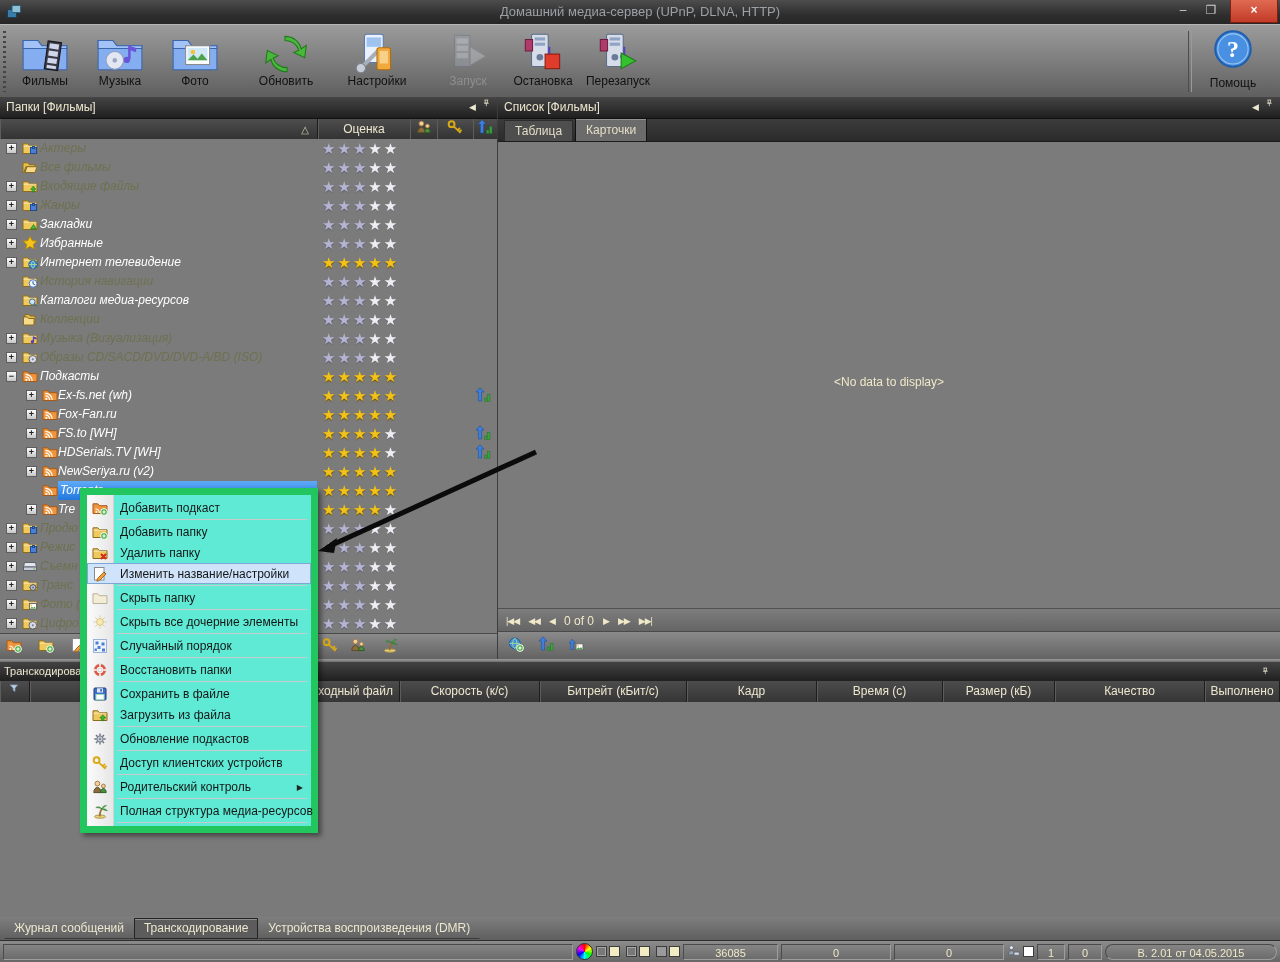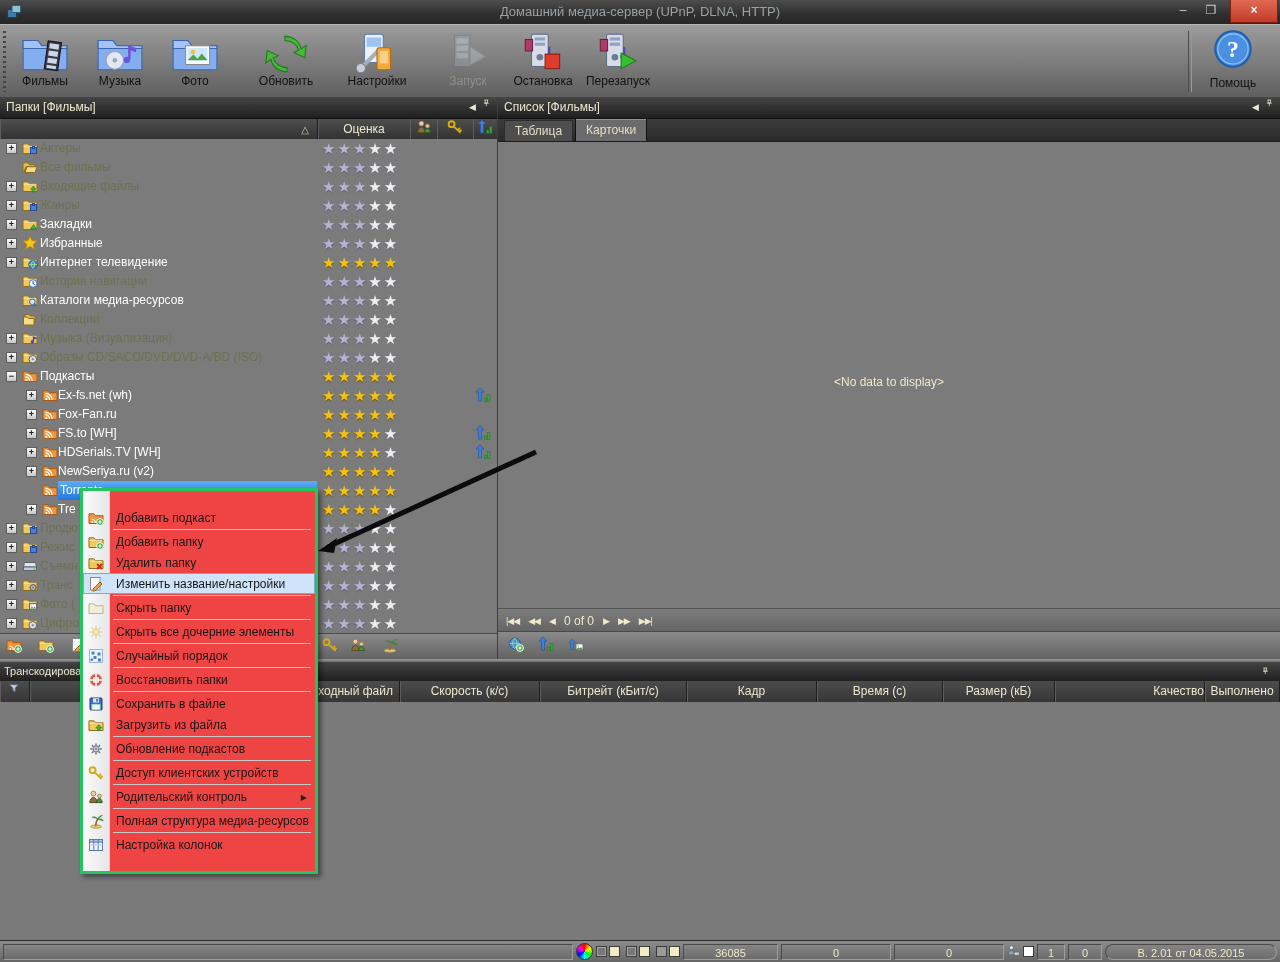--- a/index.html
+++ b/index.html
@@ -49,21 +49,21 @@
     background:linear-gradient(#4e4e4e,#333333);border-bottom:1px solid #252525;color:#ece7cf;font-size:12px;}
   .colhead .c{position:absolute;top:0;height:20px;line-height:20px;text-align:center;
     border-right:1px solid #1d1d1d;box-shadow:inset 1px 0 0 #5d5d5d;}
   .tree{position:absolute;top:42px;left:0;right:0;height:494px;background:#7b7b7b;}
   .row{position:absolute;left:0;right:0;height:19px;font-size:12px;line-height:19px;color:#fff;}
   .row .exp{position:absolute;top:4px;width:11px;height:11px;background:linear-gradient(#fdfdfd,#c6c6c6);
     border:1px solid #5e5e5e;box-sizing:border-box;font-size:9px;line-height:8px;text-align:center;color:#222;font-weight:bold;}
   .row.ind0 .exp{left:6px}.row.ind1 .exp{left:26px}
   .row .ic{position:absolute;top:1px;}
   .row.ind0 .ic{left:22px}.row.ind1 .ic{left:42px}
-  .row .lbl{position:absolute;white-space:nowrap;}
+  .row .lbl{position:absolute;white-space:nowrap;font-style:italic;}
   .row.ind0 .lbl{left:40px}.row.ind1 .lbl{left:58px}
   .row.dim .lbl{color:#6e7150;}
   .row.sel .lbl{left:58px;right:180px;background:linear-gradient(#5fabf8,#2277e0);
     color:#fff;padding-left:2px;}
   .row .st{position:absolute;left:322px;top:0;font-size:15px;letter-spacing:2px;}
   .st-y{color:#f2c218;text-shadow:0 1px 1px #6e5200;}
   .st-l{color:#b4b4d2;text-shadow:0 1px 1px #5e5e6e;}
   .st-w{color:#ededf3;text-shadow:0 1px 1px #6e6e76;}
   .row .trail{position:absolute;left:475px;top:1px;}
   .pfoot{position:absolute;top:536px;left:0;right:0;height:25px;
@@ -119,23 +119,23 @@
     border:1px solid;border-color:#4a4a4a #9e9e9e #9e9e9e #4a4a4a;box-sizing:border-box;}
   .scell.flex{flex:1;}
   .wheel{width:15px;height:15px;border-radius:50%;
     background:conic-gradient(#f00,#ff0,#0f0,#0ff,#00f,#f0f,#f00);border:1px solid #333;}
   .sw{width:11px;height:11px;box-sizing:border-box;border:1px solid #3c3c3c;display:inline-block;vertical-align:middle;}
   .sw-o{background:#787878;box-shadow:inset 0 0 0 1px #a5a5a5;}
   .sw-c{background:#f2ecc4;}
   .sw-g{background:#9a9a9a;}
 
   
-  .menu{position:absolute;left:80px;top:488px;width:238px;background:#ef4444;
-    border:3px solid #22c55e;box-shadow:3px 3px 5px rgba(0,0,0,.45);z-index:50;
-    padding:16px 0;box-sizing:border-box;}
+  .menu{position:absolute;left:80px;top:488px;width:238px;background:#5eead4;
+    border:7px solid #22c55e;box-shadow:3px 3px 5px rgba(0,0,0,.45);z-index:50;
+    padding:2px 0;box-sizing:border-box;}
   .menu::before{content:"";position:absolute;left:0;top:0;bottom:0;width:26px;
     background:linear-gradient(to right,#fbfbfb,#e6e6e6);border-right:1px solid #d4d4d4;}
   .mi{position:relative;height:21px;line-height:21px;font-size:12px;color:#161616;
     padding-left:32px;white-space:nowrap;border:1px solid transparent;box-sizing:border-box;}
   .mi .mic{position:absolute;left:4px;top:2px;}
   .mi.hl{background:#cfe3fb;border-color:#7ea6d7;}
   .mi .sub{position:absolute;right:7px;top:0;font-size:8px;color:#222;}
   .msep{height:1px;background:#c9c9c9;margin:1px 4px 1px 30px;}
 
   
@@ -659,24 +659,29 @@
     <div class="bcols" id="bcols">
         <div class="bcol" style="width: 30px;"><svg width="12" height="12" viewBox="0 0 16 16">
             <path d="M1.5 2.5h10L8 6.8v4.4L5.5 9.6V6.8z" fill="#bcd0e8" stroke="#7d93ad"></path>
           </svg></div>
         <div class="bcol right" style="width: 370px;">Исходный файл</div>
         <div class="bcol" style="width: 140px;">Скорость (к/с)</div>
         <div class="bcol" style="width: 147px;">Битрейт (кБит/с)</div>
         <div class="bcol" style="width: 130px;">Кадр</div>
         <div class="bcol" style="width: 126px;">Время (с)</div>
         <div class="bcol" style="width: 112px;">Размер (кБ)</div>
-        <div class="bcol" style="width: 150px; text-align: right;">Качество</div>
+        <div class="bcol" style="width: 150px;">Качество</div>
         <div class="bcol" style="width: 75px;">Выполнено</div>
       </div>
     <div class="bbody"></div>
+    <div class="btabs" id="btabs">
+        <div class="btab">Журнал сообщений</div>
+        <div class="btab active">Транскодирование</div>
+        <div class="btab">Устройства воспроизведения (DMR)</div>
+      </div>
   </div>
 
   <div class="sbar">
     <div class="scell flex"></div>
     <div class="wheel"></div>
     <div style="display:flex;gap:2px;align-items:center;">
       <span class="sw sw-o"></span>
         <span class="sw sw-c"></span>
       <span class="sw sw-o" style="margin-left:4px;"></span>
         <span class="sw sw-c"></span>
@@ -781,26 +786,20 @@
           </svg></span><span>Родительский контроль</span><span class="sub">▶</span></div>
       <div class="msep"></div>
       <div class="mi"><span class="mic"><svg width="16" height="16" viewBox="0 0 16 16">
             <ellipse cx="8" cy="13.6" rx="5.6" ry="1.6" fill="#e8d27a" stroke="#b09a4a"></ellipse>
             <path d="M7.6 13.4c.3-3.8.9-5.8 2.2-7.6" stroke="#9a6a2f" stroke-width="1.6" fill="none"></path>
             <path d="M10 6C8 3.4 5.4 3.2 3.8 4.6c2.8.2 4.7.8 6.2 1.4z" fill="#3f9f3f" stroke="#237023" stroke-width=".4"></path>
             <path d="M10 6c.4-2.8 2.4-4 4.6-3.4-1.8 1-3.2 2.2-4.6 3.4z" fill="#4fb04f" stroke="#237023" stroke-width=".4"></path>
             <path d="M10 6c2.6-.8 4.6.2 5.4 2-2-.6-3.8-.8-5.4-2z" fill="#3f9f3f" stroke="#237023" stroke-width=".4"></path>
           </svg></span><span>Полная структура медиа-ресурсов</span></div>
       <div class="msep"></div>
-      <div class="mi"><span class="mic"><svg width="16" height="16" viewBox="0 0 16 16">
-            <rect x="1.5" y="2.5" width="13" height="11" fill="#eef3fb" stroke="#5a7ab0"></rect>
-            <rect x="1.5" y="2.5" width="13" height="2.6" fill="#a9c4e8" stroke="#5a7ab0"></rect>
-            <path d="M5.8 2.5v11M10.2 2.5v11" stroke="#5a7ab0"></path>
-            <path d="M1.5 8h13" stroke="#b9cbe4"></path>
-          </svg></span><span>Настройка колонок</span></div>
     </div>
 
   <svg id="arrowsvg" width="1280" height="962">
     <line x1="334" y1="544" x2="536" y2="452" stroke="#0b0b0b" stroke-width="5"></line>
     <polygon points="318,551 337,538 334,553" fill="#0b0b0b"></polygon>
   </svg>
 
 </div>
 
 </body></html>

